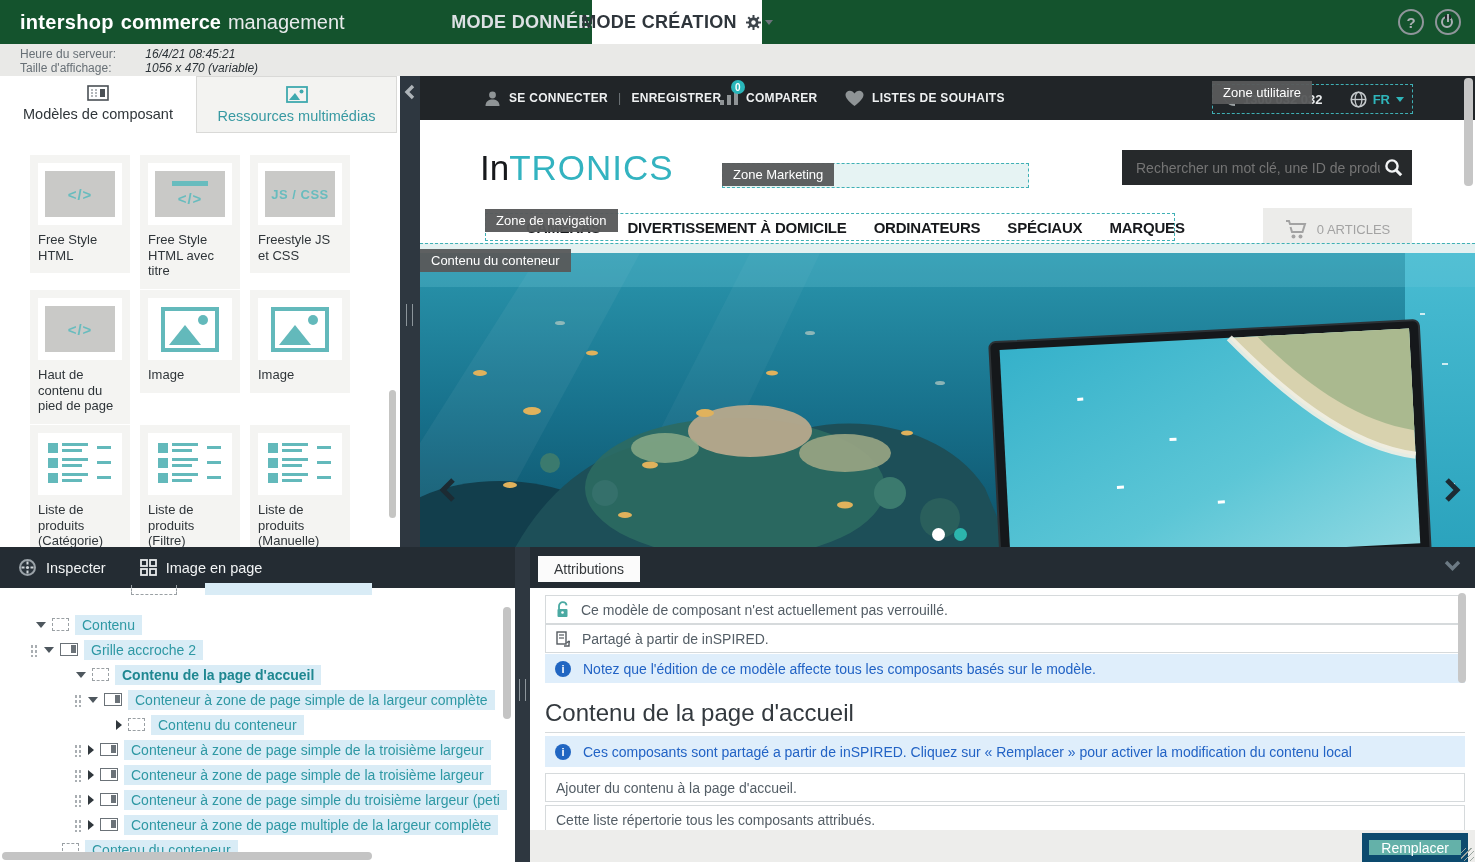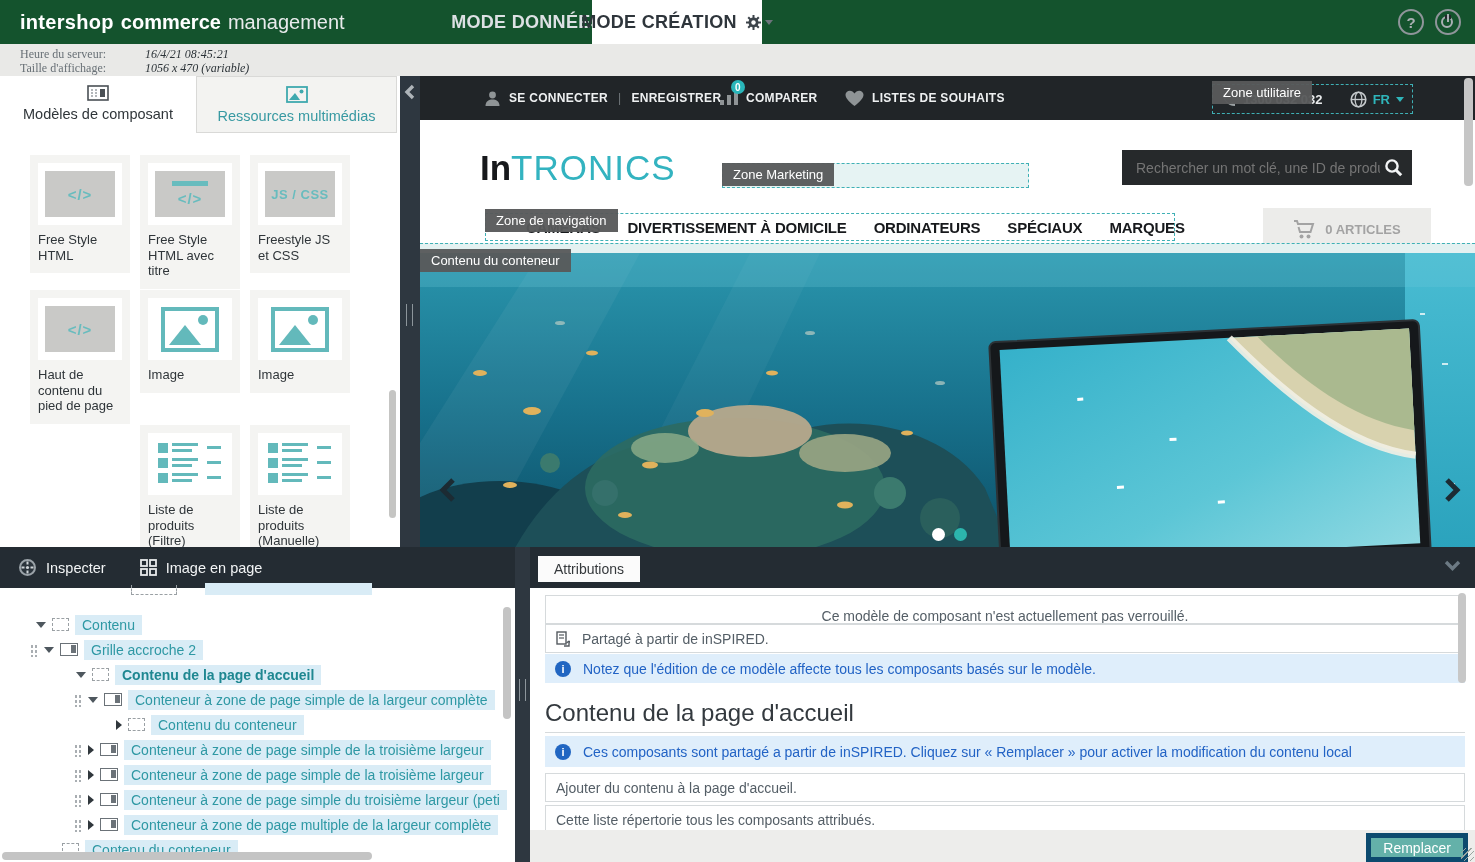--- a/index.html
+++ b/index.html
@@ -22,21 +22,21 @@
   .sys-ico{position:absolute;top:9px;width:26px;height:26px;border:2px solid #8f959a;border-radius:50%;
            color:#aab0b4;display:flex;align-items:center;justify-content:center;font-size:15px;font-weight:bold;}
   .sys-help{left:1398px;}
   .sys-power{left:1435px;}
   .pw{position:relative;width:14px;height:14px;}
   .pw .c{position:absolute;left:0;top:1px;width:12px;height:12px;border:2px solid #aab0b4;border-radius:50%;}
   .pw .gap{position:absolute;left:4px;top:0;width:6px;height:4px;background:#23272b;}
   .pw .st{position:absolute;left:6px;top:-1px;width:2px;height:8px;background:#aab0b4;}
 
   
-  .server{position:absolute;left:0;top:44px;width:1475px;height:32px;background:#e9e9e7;font-size:12px;font-family:Liberation Serif, serif;}
+  .server{position:absolute;left:0;top:44px;width:1475px;height:32px;background:#e9e9e7;font-size:12px;}
   .srow{position:absolute;left:20px;white-space:nowrap;color:#68707 6;}
   .srow{color:#687076;}
   .srow .lab{display:inline-block;width:122px;color:#687076;}
   .srow .val{font-style:italic;color:#2c3338;}
   .srow.r1{top:3px;} .srow.r2{top:17px;}
 
   
   .lp{position:absolute;left:0;top:76px;width:400px;height:471px;background:#fff;overflow:hidden;}
   .lp-tab{position:absolute;top:0;height:57px;text-align:center;padding-top:9px;font-size:14.5px;cursor:pointer;}
   .lp-tab .ticon{display:block;margin:0 auto 5px;}
@@ -66,34 +66,34 @@
   .cmp-wrap{position:relative;}
   .badge{position:absolute;right:-7px;top:-8px;min-width:14px;height:14px;border-radius:50%;background:#29b6ba;color:#fff;
          font-size:10px;font-weight:bold;display:flex;align-items:center;justify-content:center;}
   .uzone{position:absolute;left:792px;top:8px;width:201px;height:30px;border:1px dashed #3fb0b5;display:flex;align-items:center;}
   .uphone{display:flex;align-items:center;gap:7px;color:#e8eaeb;font-size:13px;font-weight:bold;padding-left:8px;}
   .ulang{position:absolute;right:8px;display:flex;align-items:center;gap:6px;color:#2fb5ba;font-size:13px;font-weight:bold;cursor:pointer;}
   .ulang .caret-dn{border-top-color:#2fb5ba;}
   .zlabel{position:absolute;background:rgba(88,89,91,.96);color:#fff;font-size:13px;height:23px;line-height:23px;padding:0 11px;white-space:nowrap;z-index:6;}
   .sf-band{position:absolute;left:0;top:44px;width:1055px;height:93px;background:#fff;}
   .logo{position:absolute;left:60px;top:28px;font-size:35px;white-space:nowrap;cursor:pointer;}
-  .logo .l1{color:#17191c;font-weight:bold;margin-top:40px;}
+  .logo .l1{color:#17191c;font-weight:normal;margin-top:40px;}
   .logo .l2{color:#33b3c0;font-weight:300;letter-spacing:1px;}
   .mzone{position:absolute;left:302px;top:43px;width:307px;height:25px;background:#e6f3f3;border:1px dashed #3fb0b5;}
   .mzone .zlabel{left:-1px;top:-1px;}
   .search{position:absolute;left:702px;top:30px;width:290px;height:35px;background:#26292b;display:flex;align-items:center;}
   .search input{flex:1;background:transparent;border:none;outline:none;color:#c3c7c9;font-size:14px;padding:0 4px 0 14px;
                 font-family:"Liberation Sans",sans-serif;}
   .search .mag{margin-right:9px;}
   .sf-nav{position:absolute;left:0;top:137px;width:1055px;height:34px;}
   .navbox{position:absolute;left:65px;top:0;width:690px;height:28px;border:1px dashed #3fb0b5;display:flex;align-items:center;gap:27px;padding:0 13px;}
   .nav-it{font-size:15px;font-weight:bold;color:#17191c;letter-spacing:-.2px;white-space:nowrap;cursor:pointer;}
   .navlbl{left:65px;top:-4px;}
-  .cart{position:absolute;left:843px;top:-5px;width:168px;height:43px;background:#ececea;display:flex;align-items:center;justify-content:center;gap:10px;
-        color:#a3a3a3;font-size:13px;font-weight:bold;cursor:pointer;}
+  .cart{position:absolute;left:843px;top:-5px;width:149px;height:43px;background:#ececea;display:flex;align-items:center;justify-content:center;gap:10px;
+        color:#a3a3a3;font-size:13px;font-weight:normal;cursor:pointer;}
   .czone{position:absolute;left:0;top:167px;width:1055px;height:304px;background:#e4f1f1;border-top:1px dashed #3fb0b5;}
   .czone .zlabel{left:0;top:5px;}
   .hero{position:absolute;left:0;top:9px;width:1055px;height:295px;display:block;}
   .car-arrow{position:absolute;top:233px;cursor:pointer;z-index:5;}
   .car-arrow.left{left:17px;} .car-arrow.right{left:1021px;}
   .dot{position:absolute;top:284px;width:13px;height:13px;border-radius:50%;cursor:pointer;z-index:5;}
   .dot.d1{left:512px;background:#fff;}
   .dot.d2{left:534px;background:#2cb5ad;}
   .pv-scroll{position:absolute;left:1044px;top:2px;width:9px;height:108px;background:#c6c6c6;border-radius:4px;}
 
@@ -128,21 +128,21 @@
   .attr-tab{position:absolute;left:8px;top:9px;height:26px;background:#fbfbfb;color:#35393c;font-size:14px;padding:0 16px;line-height:26px;cursor:pointer;}
   .head-chev{position:absolute;right:14px;top:13px;cursor:pointer;}
   .arow{position:absolute;left:15px;width:920px;height:29px;border:1px solid #d6dadc;display:flex;align-items:center;gap:12px;
         padding:0 10px;font-size:14px;color:#545e66;background:#fff;white-space:nowrap;overflow:hidden;}
   .arow.info{background:#dfeefb;border:none;color:#2263c5;}
   .info-ico{min-width:16px;width:16px;height:16px;border-radius:50%;background:#2166c2;color:#fff;font-size:11px;font-weight:bold;
             display:flex;align-items:center;justify-content:center;font-style:normal;}
   .br-heading{position:absolute;left:15px;top:152px;font-size:24px;color:#33393e;}
   .hr1{position:absolute;left:15px;top:185px;width:920px;border-top:1px solid #d6dadc;}
   .br-foot{position:absolute;left:0;top:283px;width:945px;height:32px;background:#ededeb;}
-  .replace-btn{position:absolute;right:7px;top:286px;height:29px;min-width:86px;background:#64b1a9;border:5px solid #0c4a6e;
+  .replace-btn{position:absolute;right:7px;top:286px;height:29px;min-width:86px;background:#64b1a9;border:7px solid #0c4a6e;
                color:#fff;font-size:14px;padding:0 12px;cursor:pointer;font-family:"Liberation Sans",sans-serif;}
   .br-scroll{position:absolute;left:928px;top:46px;width:8px;height:90px;background:#c7c7c7;border-radius:4px;}
   .grip{position:absolute;right:1px;bottom:1px;width:13px;height:13px;
         background:repeating-linear-gradient(135deg,transparent 0 3px,#9aa59f 3px 4px);}
 </style>
 </head>
 <body>
 
 <div class="screen">
 
@@ -262,20 +262,41 @@
       <div class="thumb">
         <svg width="58" height="45" viewBox="0 0 58 45">
             <rect x="2" y="2" width="54" height="41" fill="none" stroke="#63b9bb" stroke-width="4"></rect>
         <circle cx="42" cy="13" r="5" fill="#63b9bb"></circle>
             <path d="M8 38 L24 18 L40 38 Z" fill="#63b9bb"></path>
           </svg>
       </div>
       <div class="tile-label">Image</div>
     </div>
 
+    <div class="tile" style="left:30px;top:349px;">
+      <div class="thumb">
+        <svg width="66" height="46" viewBox="0 0 66 46">
+          <g fill="#63b9bb">
+            <rect x="1" y="2" width="10" height="10"></rect>
+              <rect x="15" y="2" width="26" height="3"></rect>
+              <rect x="15" y="8" width="20" height="3"></rect>
+              <rect x="50" y="5" width="14" height="3"></rect>
+            <rect x="1" y="17" width="10" height="10"></rect>
+              <rect x="15" y="17" width="26" height="3"></rect>
+              <rect x="15" y="23" width="20" height="3"></rect>
+              <rect x="50" y="20" width="14" height="3"></rect>
+            <rect x="1" y="32" width="10" height="10"></rect>
+              <rect x="15" y="32" width="26" height="3"></rect>
+              <rect x="15" y="38" width="20" height="3"></rect>
+              <rect x="50" y="35" width="14" height="3"></rect>
+          </g>
+        </svg>
+      </div>
+      <div class="tile-label">Liste de produits (Catégorie)</div>
+    </div>
     <div class="tile" style="left:140px;top:349px;">
       <div class="thumb">
         <svg width="66" height="46" viewBox="0 0 66 46">
           <g fill="#63b9bb">
             <rect x="1" y="2" width="10" height="10"></rect>
               <rect x="15" y="2" width="26" height="3"></rect>
               <rect x="15" y="8" width="20" height="3"></rect>
               <rect x="50" y="5" width="14" height="3"></rect>
             <rect x="1" y="17" width="10" height="10"></rect>
               <rect x="15" y="17" width="26" height="3"></rect>
@@ -600,21 +621,21 @@
   </div>
 
   <div class="brp">
     <div class="br-head">
       <span class="attr-tab">Attributions</span>
       <svg class="head-chev" width="17" height="11" viewBox="0 0 17 11">
         <polyline points="2,2 8.5,8.5 15,2" fill="none" stroke="#6c7a84" stroke-width="3.4"></polyline>
       </svg>
     </div>
 
-    <div class="arow" style="top:48px;flex-direction:column;">
+    <div class="arow" style="top:48px;">
       <svg width="13" height="17" viewBox="0 0 13 17">
         <path d="M3 8 L3 5 C3 2.8 4.6 1.2 6.8 1.2 C8.8 1.2 10.3 2.5 10.6 4.4" fill="none" stroke="#4aa9a2" stroke-width="1.8"></path>
         <rect x="1.5" y="8" width="10" height="8" rx="1" fill="#4aa9a2"></rect>
         <circle cx="6.5" cy="11.5" r="1.3" fill="#ffffff"></circle>
       </svg>
       <span>Ce modèle de composant n'est actuellement pas verrouillé.</span>
     </div>
     <div class="arow" style="top:77px;">
       <svg width="14" height="16" viewBox="0 0 14 16">
         <rect x="1" y="1" width="9" height="12" fill="none" stroke="#555b60" stroke-width="1.4"></rect>

